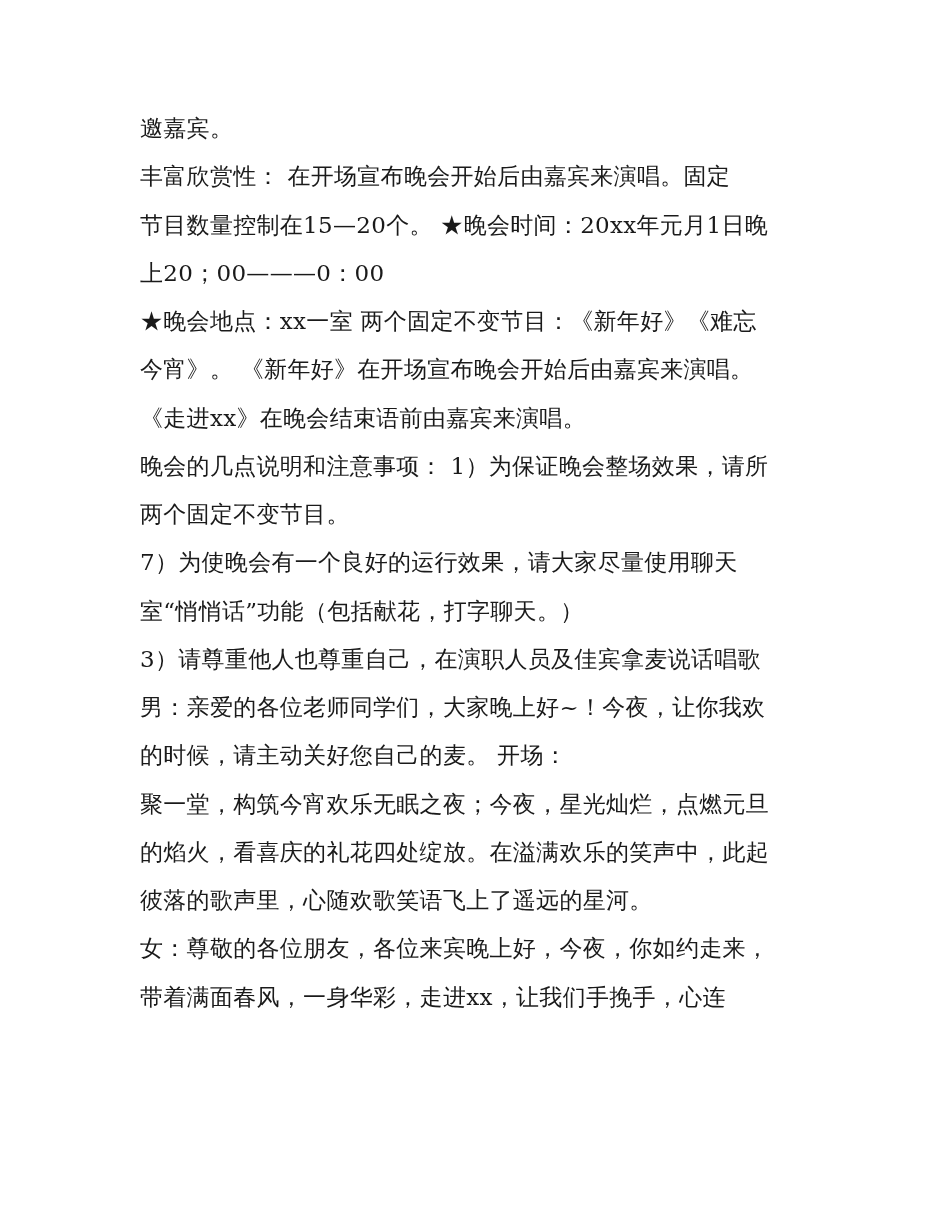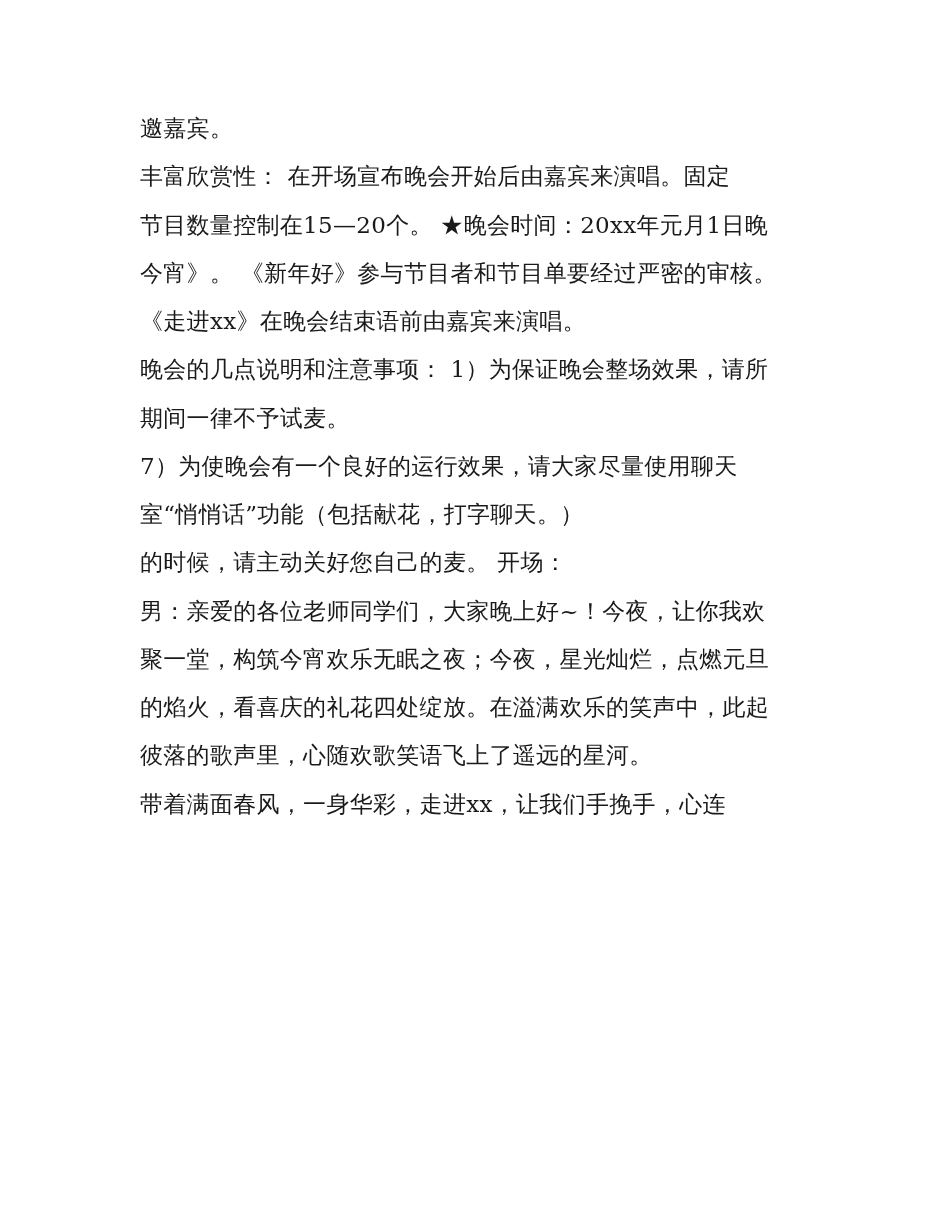--- a/index.html
+++ b/index.html
@@ -38,26 +38,30 @@
     }
   </style>
 </head>
 <body>
 
 <div class="page">
   <div class="text-body">
     <div class="line">邀嘉宾。</div>
     <div class="line">丰富欣赏性： 在开场宣布晚会开始后由嘉宾来演唱。固定</div>
     <div class="line">节目数量控制在15—20个。 ★晚会时间：20xx年元月1日晚</div>
-    <div class="line">今宵》。 《新年好》参与节目者和节目单要经过严密的审核。</div>
+    <div class="line">上20；00———0：00</div>
+    <div class="line">★晚会地点：xx一室 两个固定不变节目：《新年好》《难忘</div>
+    <div class="line">今宵》。 《新年好》在开场宣布晚会开始后由嘉宾来演唱。</div>
     <div class="line">《走进xx》在晚会结束语前由嘉宾来演唱。</div>
     <div class="line">晚会的几点说明和注意事项： 1）为保证晚会整场效果，请所</div>
-    <div class="line">期间一律不予试麦。</div>
+    <div class="line">两个固定不变节目。</div>
     <div class="line">7）为使晚会有一个良好的运行效果，请大家尽量使用聊天</div>
     <div class="line">室“悄悄话”功能（包括献花，打字聊天。）</div>
+    <div class="line">3）请尊重他人也尊重自己，在演职人员及佳宾拿麦说话唱歌</div>
+    <div class="line">男：亲爱的各位老师同学们，大家晚上好~！今夜，让你我欢</div>
     <div class="line">的时候，请主动关好您自己的麦。 开场：</div>
-    <div class="line">男：亲爱的各位老师同学们，大家晚上好~！今夜，让你我欢</div>
     <div class="line">聚一堂，构筑今宵欢乐无眠之夜；今夜，星光灿烂，点燃元旦</div>
     <div class="line">的焰火，看喜庆的礼花四处绽放。在溢满欢乐的笑声中，此起</div>
     <div class="line">彼落的歌声里，心随欢歌笑语飞上了遥远的星河。</div>
+    <div class="line">女：尊敬的各位朋友，各位来宾晚上好，今夜，你如约走来，</div>
     <div class="line">带着满面春风，一身华彩，走进xx，让我们手挽手，心连</div>
   </div>
 </div>
 
 </body></html>

